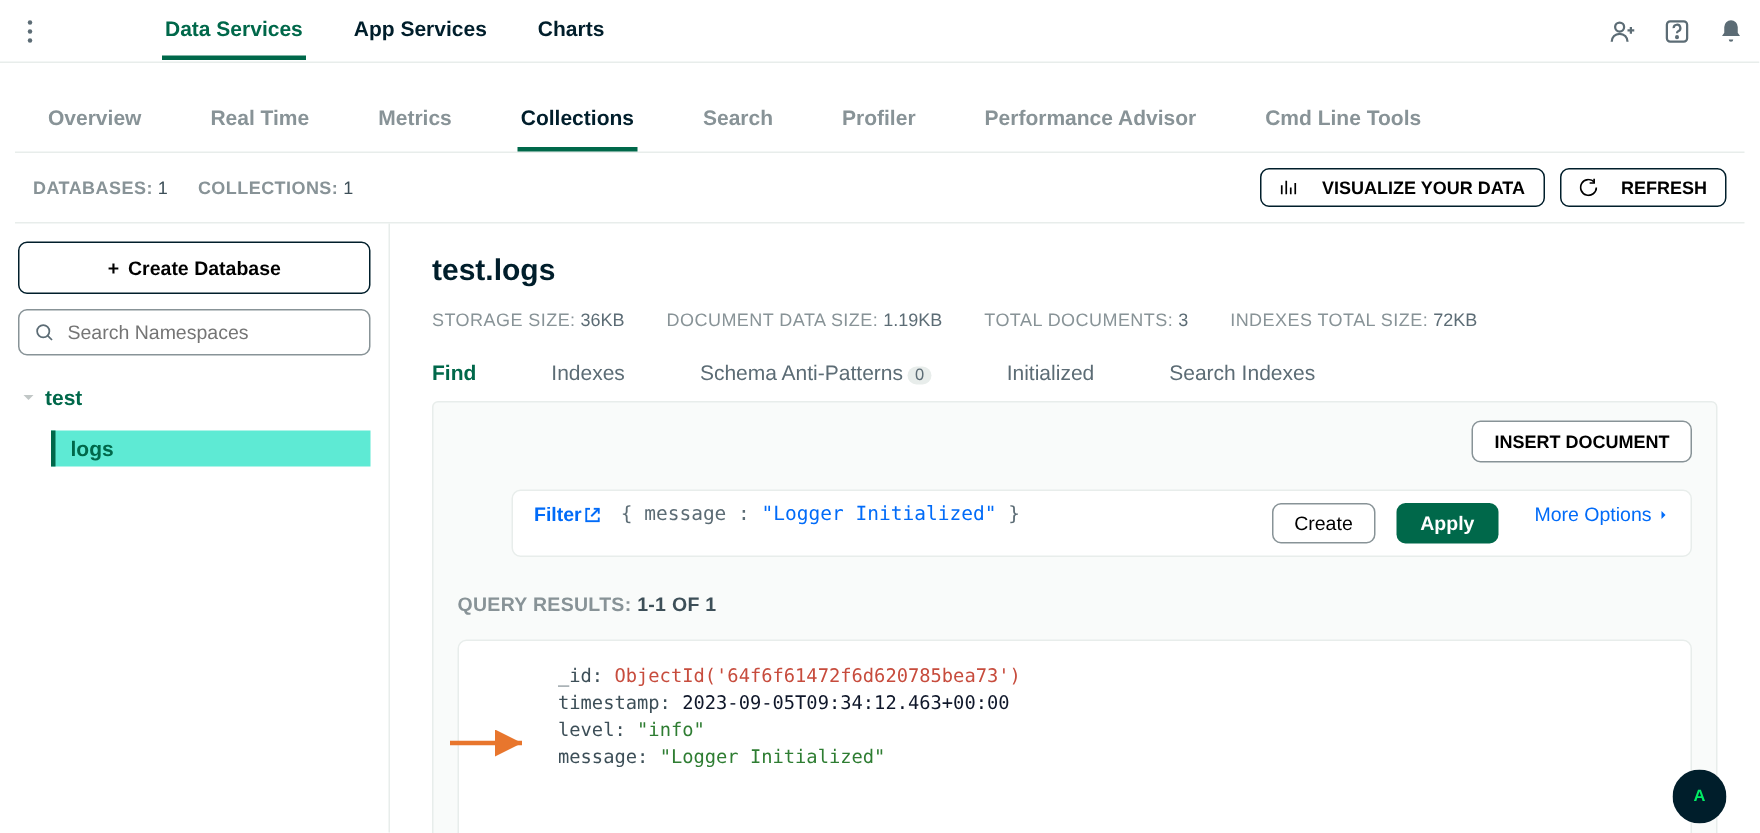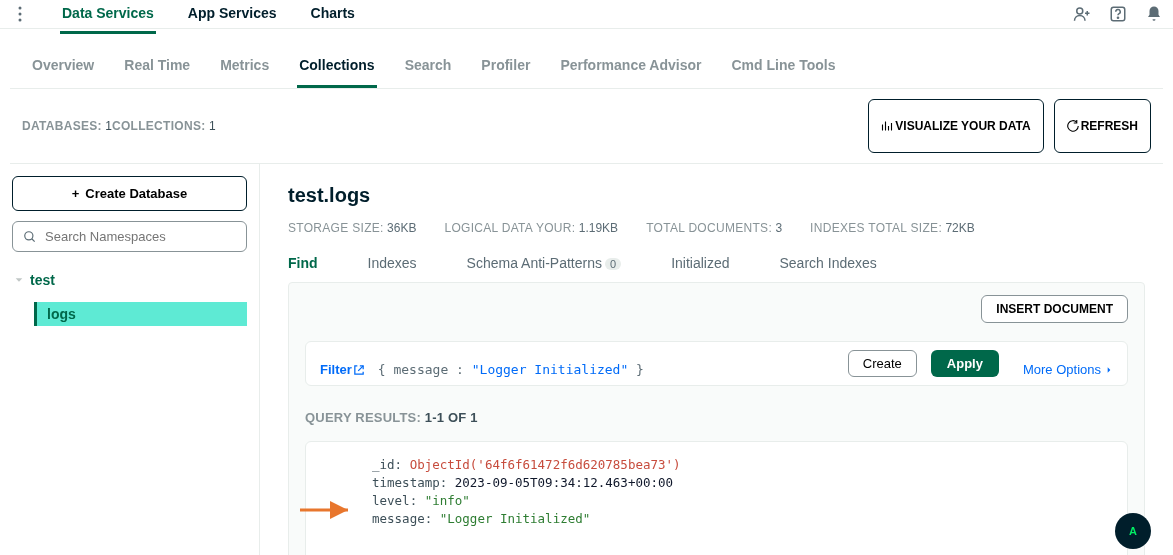--- a/index.html
+++ b/index.html
@@ -1,51 +1,51 @@
 <!DOCTYPE html>
 <html><head>
 <meta charset="utf-8">
 <style>
 * { margin:0; padding:0; box-sizing:border-box; }
 body { font-family: -apple-system, BlinkMacSystemFont, "Segoe UI", sans-serif; color:#3d4f58; width:1173px; height:555px; background:#fff; overflow:hidden; position:relative; }
-.topnav { display:flex; align-items:center; border-bottom:1px solid #e8edeb; padding:0 10px; height:29px; }
+.topnav { display:flex; align-items:center; border-bottom:1px solid #e8edeb; padding:0 10px; height:42px;gap:48px; }
 .topnav .dots { width:20px; display:flex; justify-content:center; cursor:pointer; color:#5c6c75; }
 .topnav .tabs { display:flex; gap:30px; margin-left:30px; }
 .topnav .tab { padding:10px 2px; font-size:14px; font-weight:600; color:#001e2b; border-bottom:3px solid transparent; cursor:pointer; }
 .topnav .tab.active { color:#00684a; border-bottom-color:#00684a; }
 .topnav .right { margin-left:auto; display:flex; gap:18px; align-items:center; color:#5c6c75; }
 .topnav .right svg { cursor:pointer; }
-.subnav { display:flex; gap:26px; padding:0 20px; margin-top:18px; border-bottom:1px solid #e8edeb; margin-left:10px; margin-right:10px; }
+.subnav { display:flex; gap:42px; padding:0 20px; margin-top:18px; border-bottom:1px solid #e8edeb; margin-left:10px; margin-right:10px; }
 .subnav .stab { padding:10px 2px 12px; font-size:14px; font-weight:600; color:#889397; cursor:pointer; border-bottom:3px solid transparent; }
 .subnav .stab.active { color:#001e2b; border-bottom-color:#00684a; }
 .statsbar { display:flex; align-items:center; padding:10px 12px; border-bottom:1px solid #e8edeb; font-size:12px; margin:0 10px; }
-.statsbar .left { display:flex; gap:0; }
+.statsbar .left { display:flex; gap:20px; }
 .statsbar .lbl { font-weight:600; color:#889397; letter-spacing:0.3px; }
 .statsbar .right { margin-left:auto; display:flex; gap:10px; }
-.obtn { border:1px solid #001e2b; border-radius:6px; padding:19px 12px; font-size:12px; font-weight:600; display:flex; align-items:center; gap:2px; cursor:pointer; background:#fff; }
+.obtn { border:1px solid #001e2b; border-radius:6px; padding:5px 12px; font-size:12px; font-weight:600; display:flex; align-items:center; gap:16px; cursor:pointer; background:#fff; }
 .body { display:flex; height:calc(100% - 135px); }
 .sidebar { width:260px; border-right:1px solid #e8edeb; padding:12px; }
 .create-btn { width:100%; border:1px solid #001e2b; border-radius:6px; background:#fff; padding:9px; font-size:13px; font-weight:600; cursor:pointer; display:flex; justify-content:center; align-items:center; gap:6px; }
 .search-box { margin-top:10px; border:1px solid #889397; border-radius:6px; display:flex; align-items:center; padding:7px 10px; gap:8px; }
 .search-box input { border:none; outline:none; font-size:13px; flex:1; }
 .tree { margin-top:16px; }
 .tree .db { display:flex; align-items:center; gap:6px; font-size:14px; font-weight:600; color:#00684a; cursor:pointer; padding:4px 2px; }
 .tree .coll { margin-left:22px; margin-top:10px; font-size:14px; font-weight:600; color:#00684a; border-left:3px solid #00684a; padding:4px 10px; cursor:pointer; background:#5eead4; }
 .main { flex:1; padding:20px 28px; overflow:auto; }
 .main h2 { font-size:20px; font-weight:600; color:#001e2b; }
 .statsline { display:flex; gap:28px; margin-top:14px; font-size:12px; color:#5c6c75; }
 .statsline .slabel { color:#889397; letter-spacing:0.3px; }
 .coltabs { display:flex; gap:50px; margin-top:16px; font-size:14px; font-weight:500; color:#5c6c75; border-bottom:1px solid transparent; }
 .coltabs .ctab { cursor:pointer; padding:4px 0; }
 .coltabs .ctab.active { color:#00684a; font-weight:600; }
 .badge { background:#e8edeb; border-radius:9px; padding:0 5px; font-size:11px; margin-left:3px; }
 .panel { background:#f9fbfa; border:1px solid #e8edeb; border-radius:4px; margin-top:6px; padding:12px 16px 24px; }
 .insertrow { display:flex; justify-content:flex-end; }
 .insertbtn { border:1px solid #889397; background:#fff; border-radius:6px; padding:6px 14px; font-size:12px; font-weight:600; cursor:pointer; }
-.filterbar { display:flex; align-items:flex-end; background:#fff; border:1px solid #e8edeb; border-radius:6px; padding:8px 14px; margin-top:18px; gap:14px; }
+.filterbar { display:flex; align-items:flex-start; background:#fff; border:1px solid #e8edeb; border-radius:6px; padding:8px 14px; margin-top:18px; gap:14px;margin-left:36px; }
 .filterlink { color:#016bf8; font-weight:600; font-size:13px; cursor:pointer; display:flex; align-items:center; gap:2px; }
 .filterinput { flex:1; font-family: "Menlo","Consolas",monospace; font-size:13px; color:#5c6c75; }
 .filterinput .brace { color:#5c6c75; }
 .filterinput .str { color:#016bf8; }
 .resetbtn { border:1px solid #889397; border-radius:6px; background:#fff; padding:5px 14px; font-size:13px; cursor:pointer; }
 .applybtn { background:#00684a; color:#fff; border:none; border-radius:6px; padding:6px 16px; font-size:13px; font-weight:600; cursor:pointer; }
 .morelink { color:#016bf8; font-size:13px; cursor:pointer; display:flex; align-items:center; gap:4px; margin-left:10px; }
 .queryres { margin-top:24px; font-size:13px; color:#889397; font-weight:600; letter-spacing:0.2px; }
 .queryres b { color:#3d4f58; }
 .docbox { background:#fff; border:1px solid #e8edeb; border-radius:6px; margin-top:16px; padding:14px 14px 28px 66px; font-family: "Menlo","Consolas",monospace; font-size:12.5px; line-height:1.45; position:relative; }
@@ -150,21 +150,21 @@
         <span>test</span>
       </div>
       <div class="coll">logs</div>
     </div>
   </div>
 
   <div class="main">
     <h2>test.logs</h2>
     <div class="statsline">
       <span><span class="slabel">STORAGE SIZE:</span> <span>36KB</span></span>
-      <span><span class="slabel">LOGICAL DATA YOUR:</span> <span>1.19KB</span></span>
+      <span><span class="slabel">DOCUMENT DATA SIZE:</span> <span>1.19KB</span></span>
       <span><span class="slabel">TOTAL DOCUMENTS:</span> <span>3</span></span>
       <span><span class="slabel">INDEXES TOTAL SIZE:</span> <span>72KB</span></span>
     </div>
 
     <div class="coltabs">
       <div class="ctab active">Find</div>
       <div class="ctab">Indexes</div>
       <div class="ctab"><span>Schema Anti-Patterns</span><span class="badge">0</span></div>
       <div class="ctab">Initialized</div>
       <div class="ctab">Search Indexes</div>

